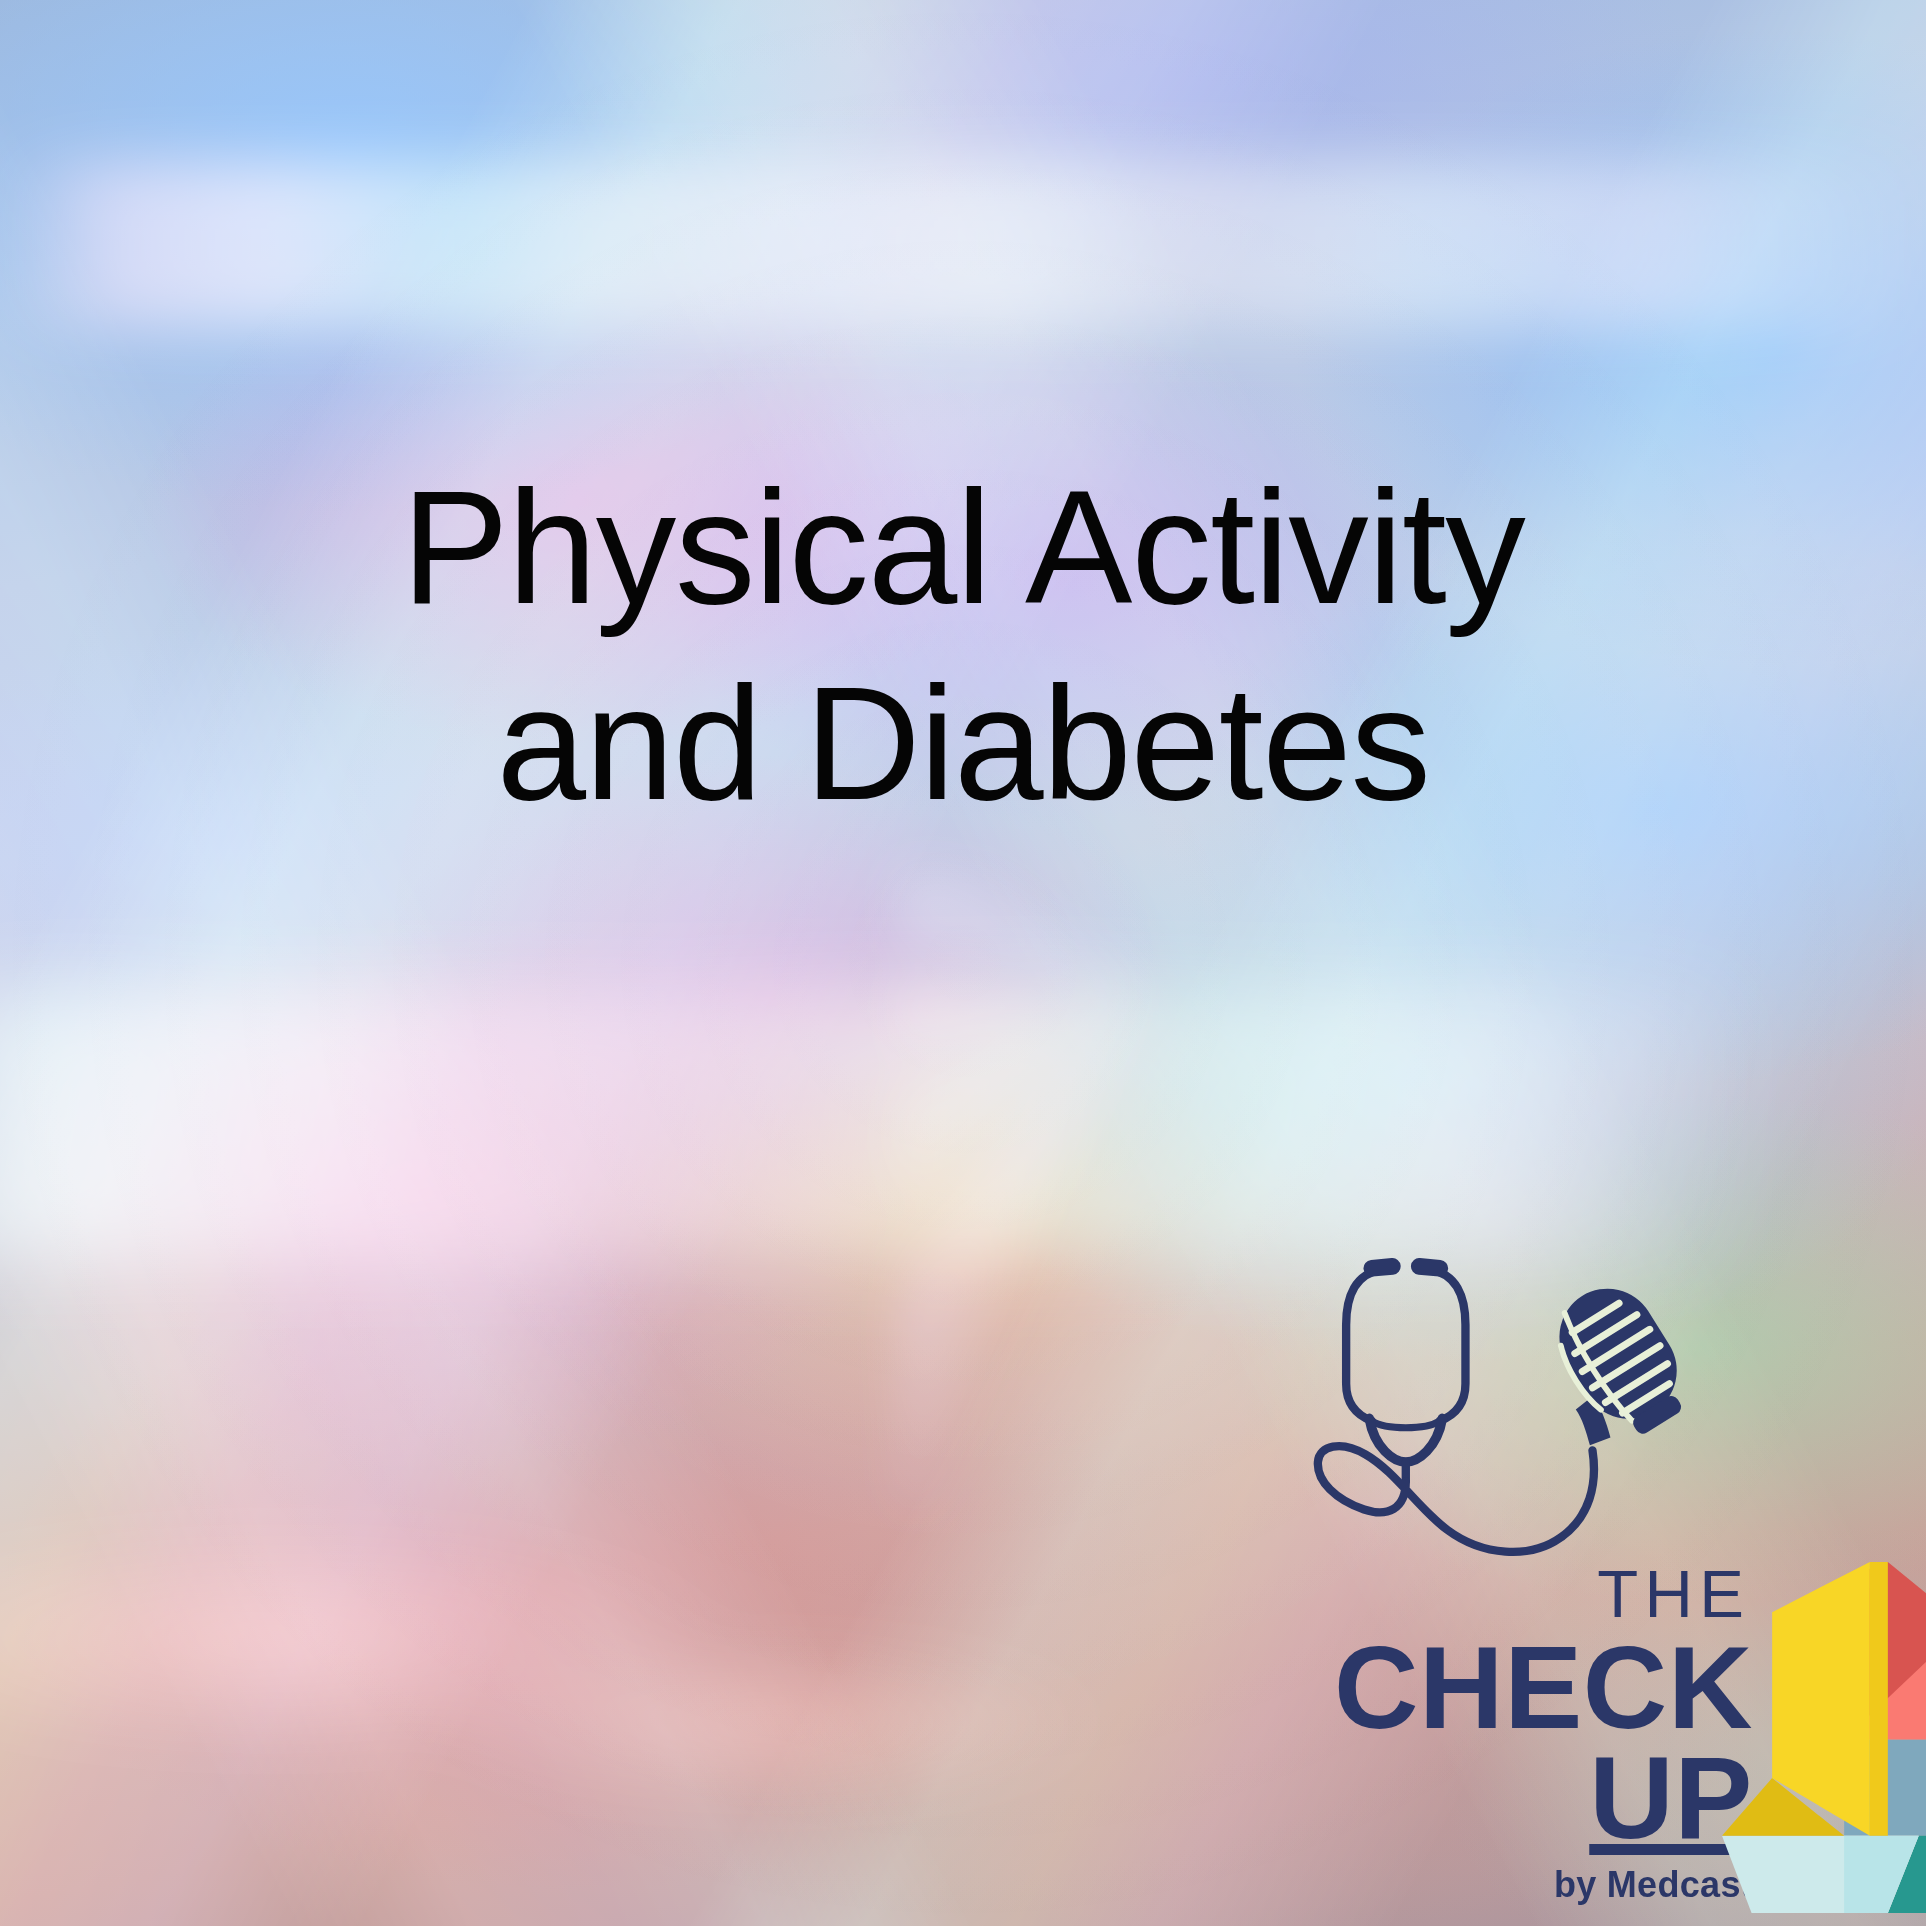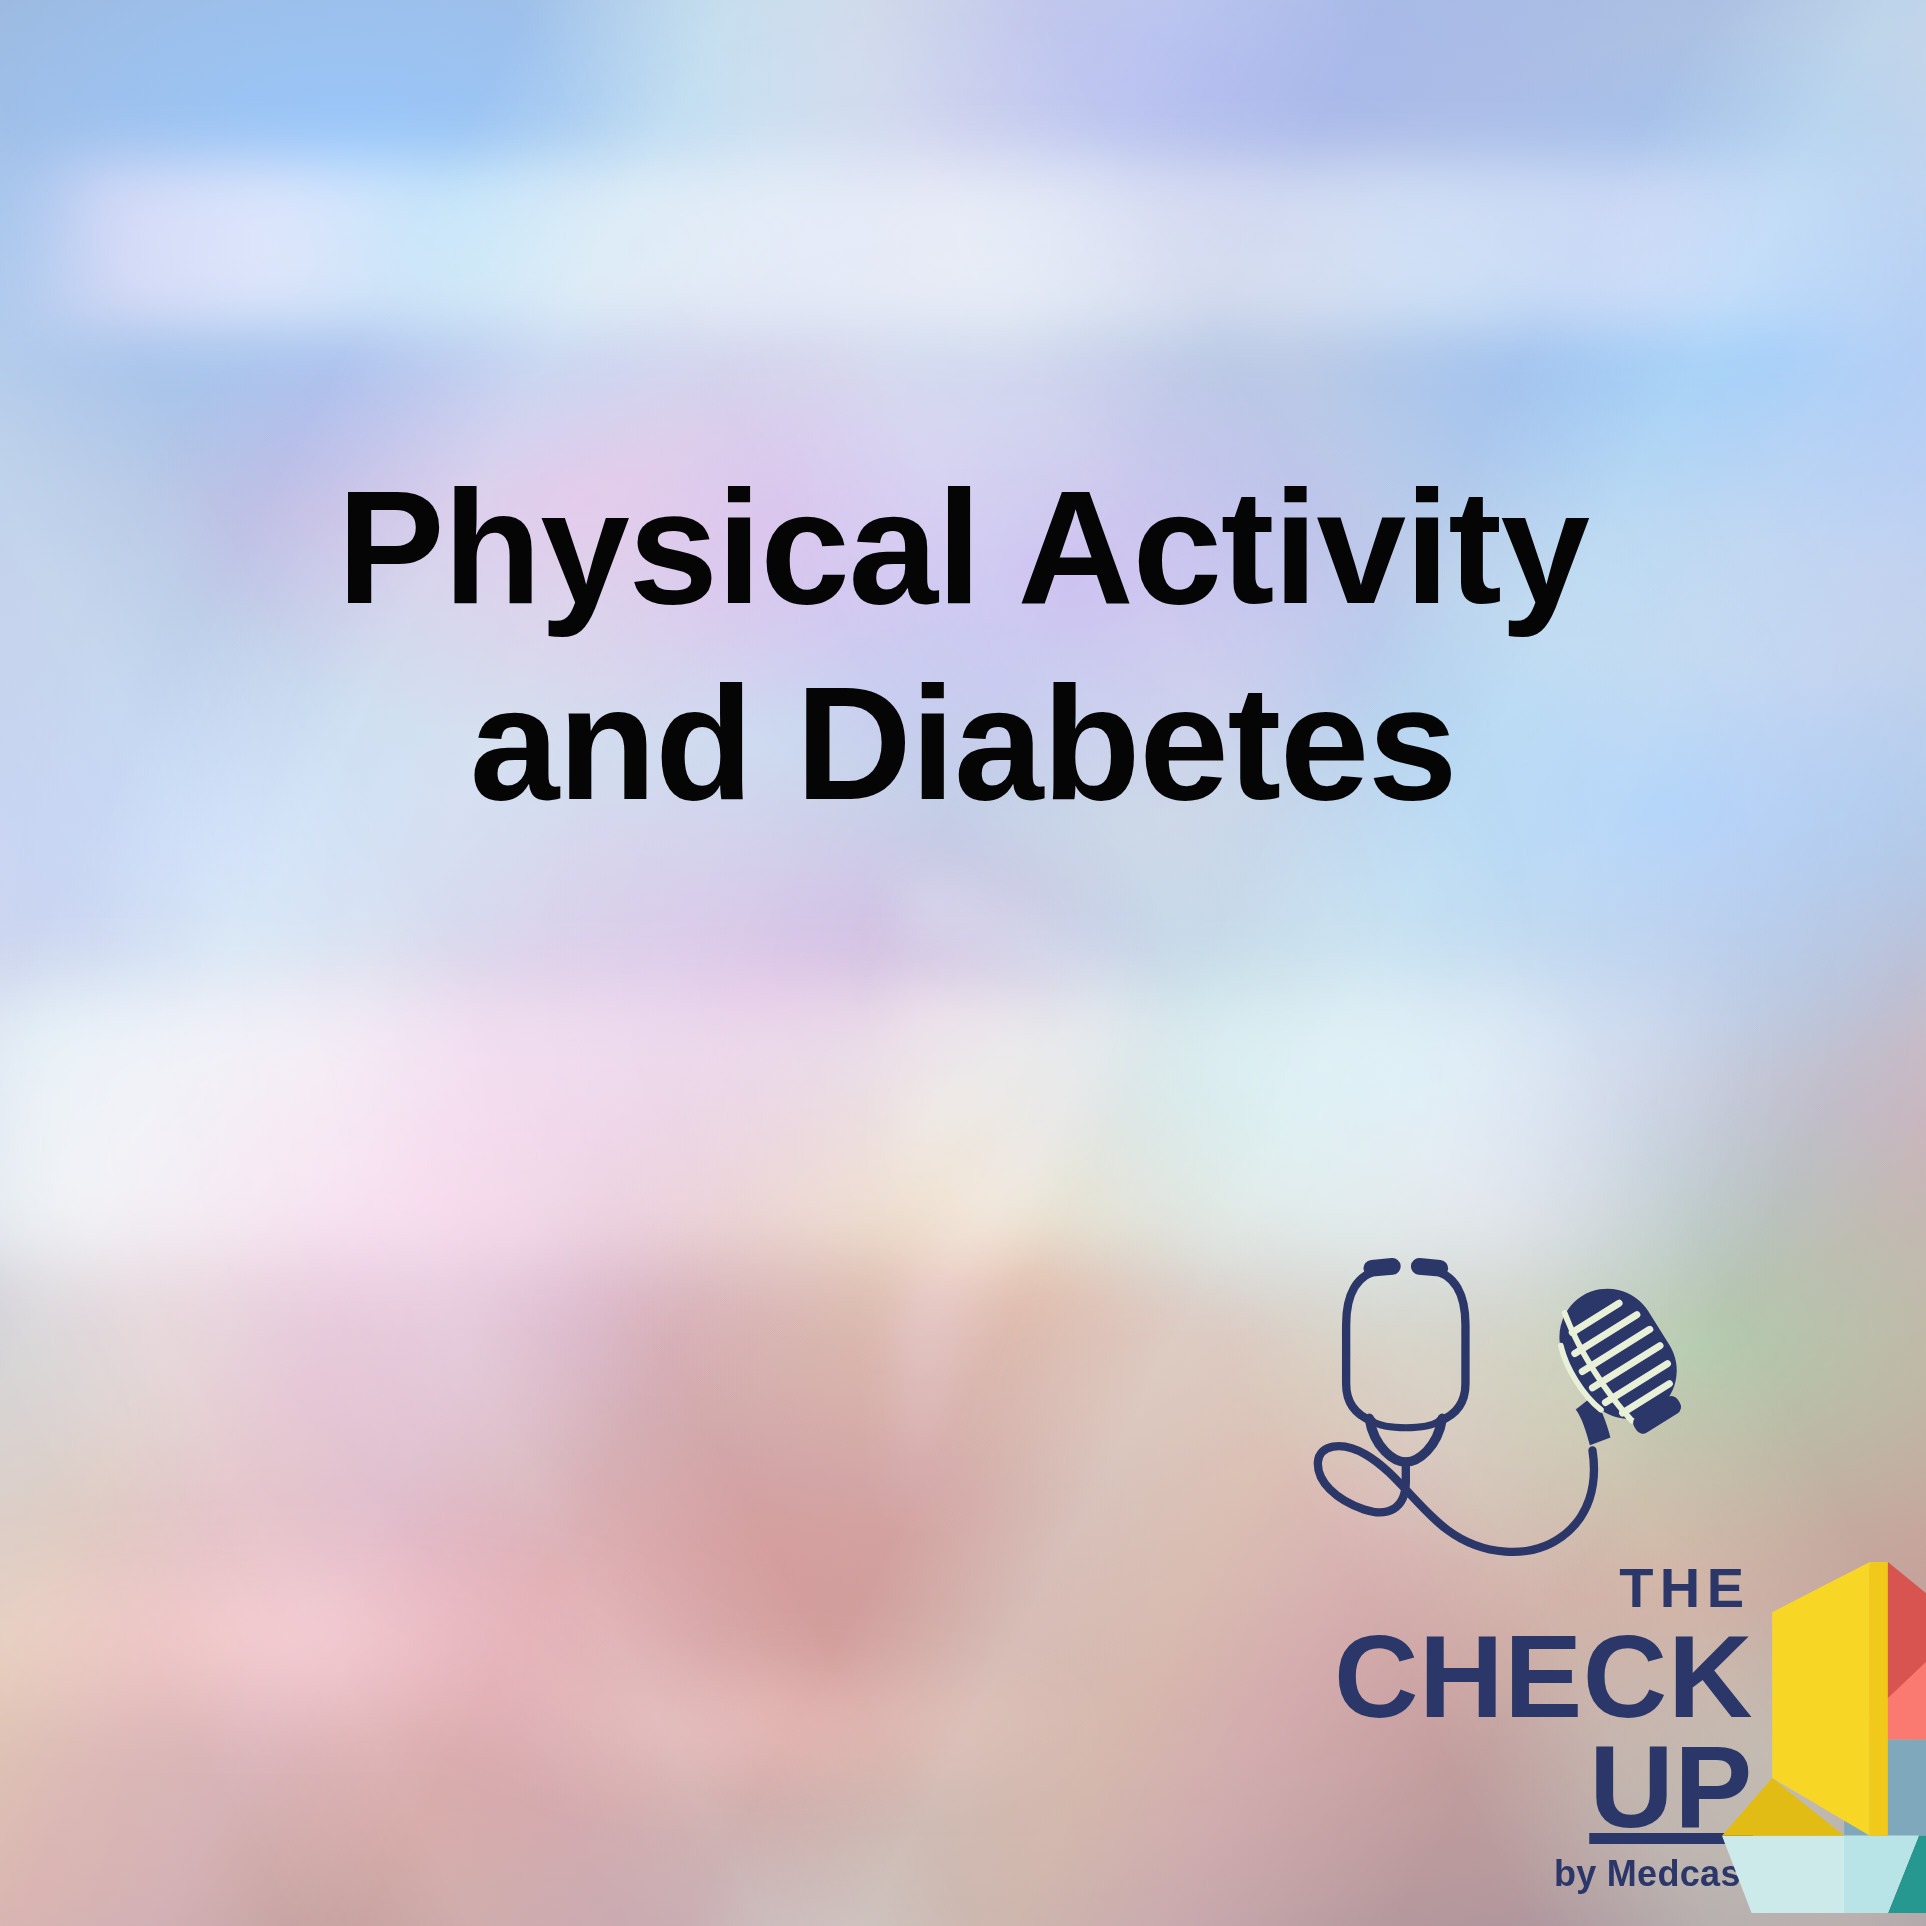--- a/index.html
+++ b/index.html
@@ -189,21 +189,21 @@
     left: 0;
     right: 0;
     top: 449px;
     text-align: center;
     z-index: 10;
   }
   .title-line {
     display: block;
     color: #050505;
     font-size: 161px;
-    font-weight: 700;
+    font-weight: 400;
     line-height: 1.22;
     letter-spacing: -1.3px;
     white-space: nowrap;
   }
 
   
   .logo-lockup {
     position: absolute;
     left: 1310px;
     top: 1258px;
@@ -222,22 +222,22 @@
 
   .logo-wordmark {
     position: absolute;
     left: 0;
     top: 302px;
     width: 443px;
     text-align: right;
     color: #2b3768;
   }
   .wm-the {
-    font-size: 56px;
-    font-weight: 700;
+    font-size: 67px;
+    font-weight: 400;
     letter-spacing: 6.4px;
     line-height: 1.0;
     display: block;
     padding-right: 2.6px;
   }
   .wm-check {
     font-size: 117px;
     font-weight: 700;
     letter-spacing: 0.6px;
     line-height: 0.96;

